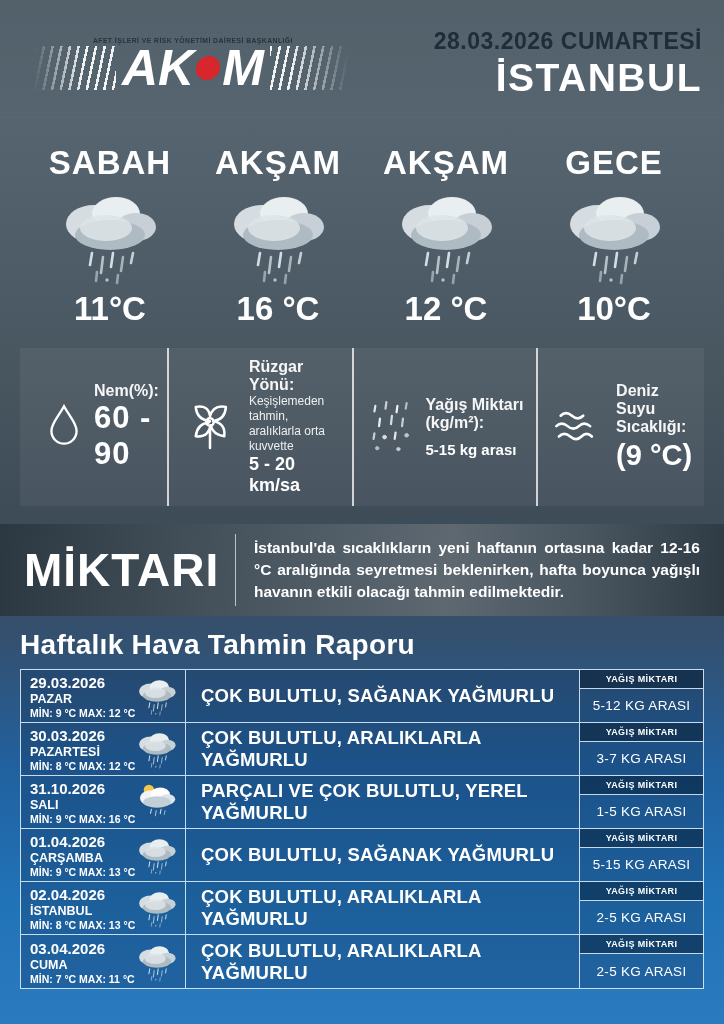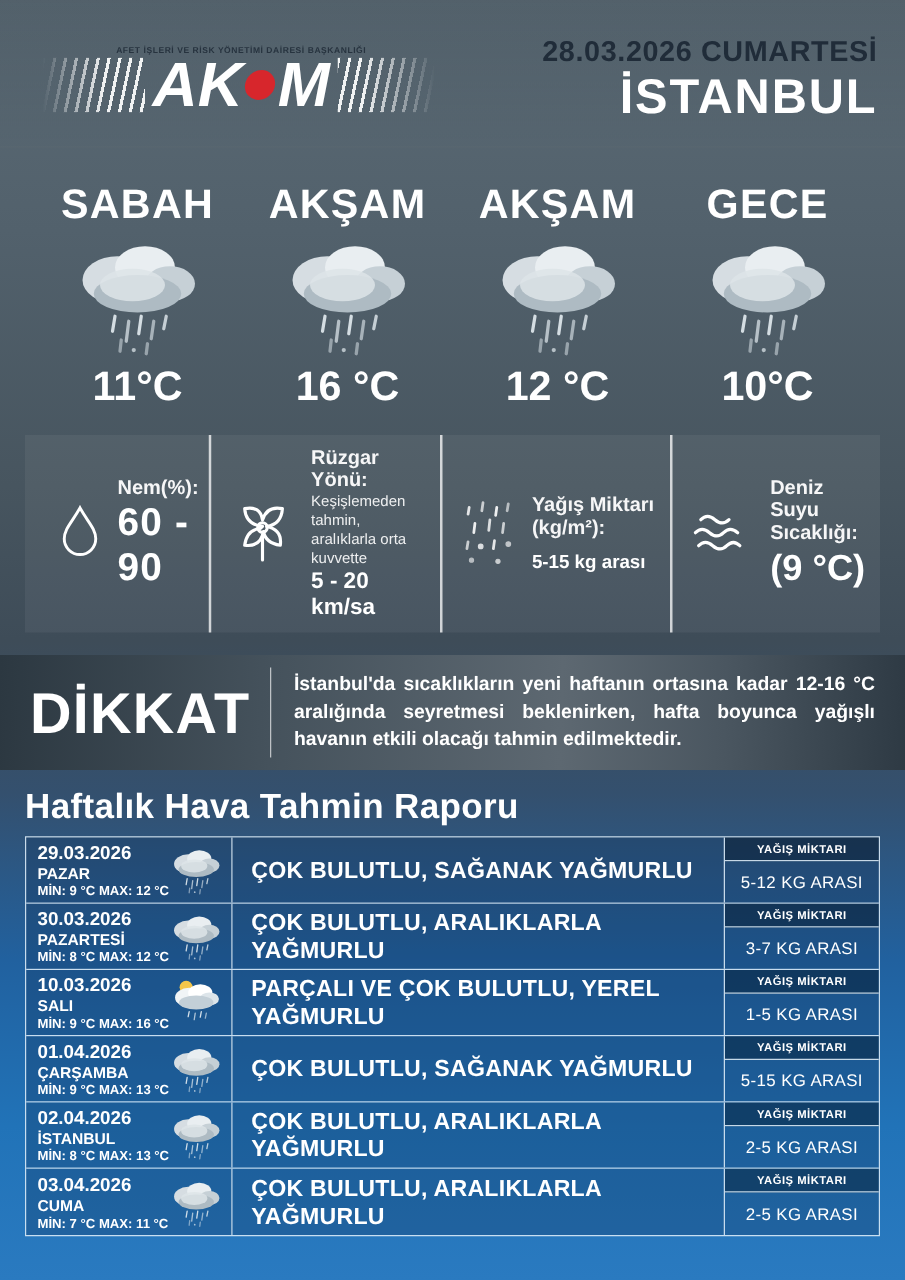--- a/index.html
+++ b/index.html
@@ -296,21 +296,21 @@
           </svg>
         </span>
       <div>
         <div class="cond-title">Deniz Suyu Sıcaklığı:</div>
         <div class="cond-sea">(9 °C)</div>
       </div>
     </div>
   </div>
 
   <div class="warning">
-    <div class="warn-label">DİKKAT</div>
+    <div class="warn-label">MİKTARI</div>
     <div class="warn-divider"></div>
     <div class="warn-text">İstanbul'da sıcaklıkların yeni haftanın ortasına kadar 12-16 °C aralığında seyretmesi beklenirken, hafta boyunca yağışlı havanın etkili olacağı tahmin edilmektedir.</div>
   </div>
 
   <div class="weekly-title">Haftalık Hava Tahmin Raporu</div>
   <div class="wtable" id="weekly-table">
     <div class="wrow">
       <div class="date-cell">
         <div class="d-date">29.03.2026</div>
         <div class="d-day">PAZAR</div>
@@ -365,21 +365,21 @@
       </div>
       <div class="desc-cell">ÇOK BULUTLU, ARALIKLARLA YAĞMURLU</div>
       <div class="amount-cell">
         <div class="amount-head">YAĞIŞ MİKTARI</div>
         <div class="amount-val">3-7 KG ARASI</div>
       </div>
     </div>
 
     <div class="wrow">
       <div class="date-cell">
-        <div class="d-date">10.03.2026</div>
+        <div class="d-date">31.10.2026</div>
         <div class="d-day">SALI</div>
         <div class="d-minmax">MİN: 9 °C MAX: 16 °C</div>
         <span class="row-icon"><svg viewBox="0 0 120 104" xmlns="http://www.w3.org/2000/svg">
               <circle cx="40" cy="22" r="13" fill="#f4c64a"></circle>
               <ellipse cx="46" cy="42" rx="28" ry="19" fill="#f0f4f6"></ellipse>
               <ellipse cx="68" cy="33" rx="24" ry="17" fill="#ffffff"></ellipse>
               <ellipse cx="86" cy="45" rx="19" ry="13" fill="#dde5ea"></ellipse>
               <ellipse cx="60" cy="52" rx="34" ry="14" fill="#c3cfd7"></ellipse>
               <g stroke="#e9f0f4" stroke-width="2.6" stroke-linecap="round">
                 <line x1="46" y1="70" x2="44" y2="80" opacity="0.9"></line>

